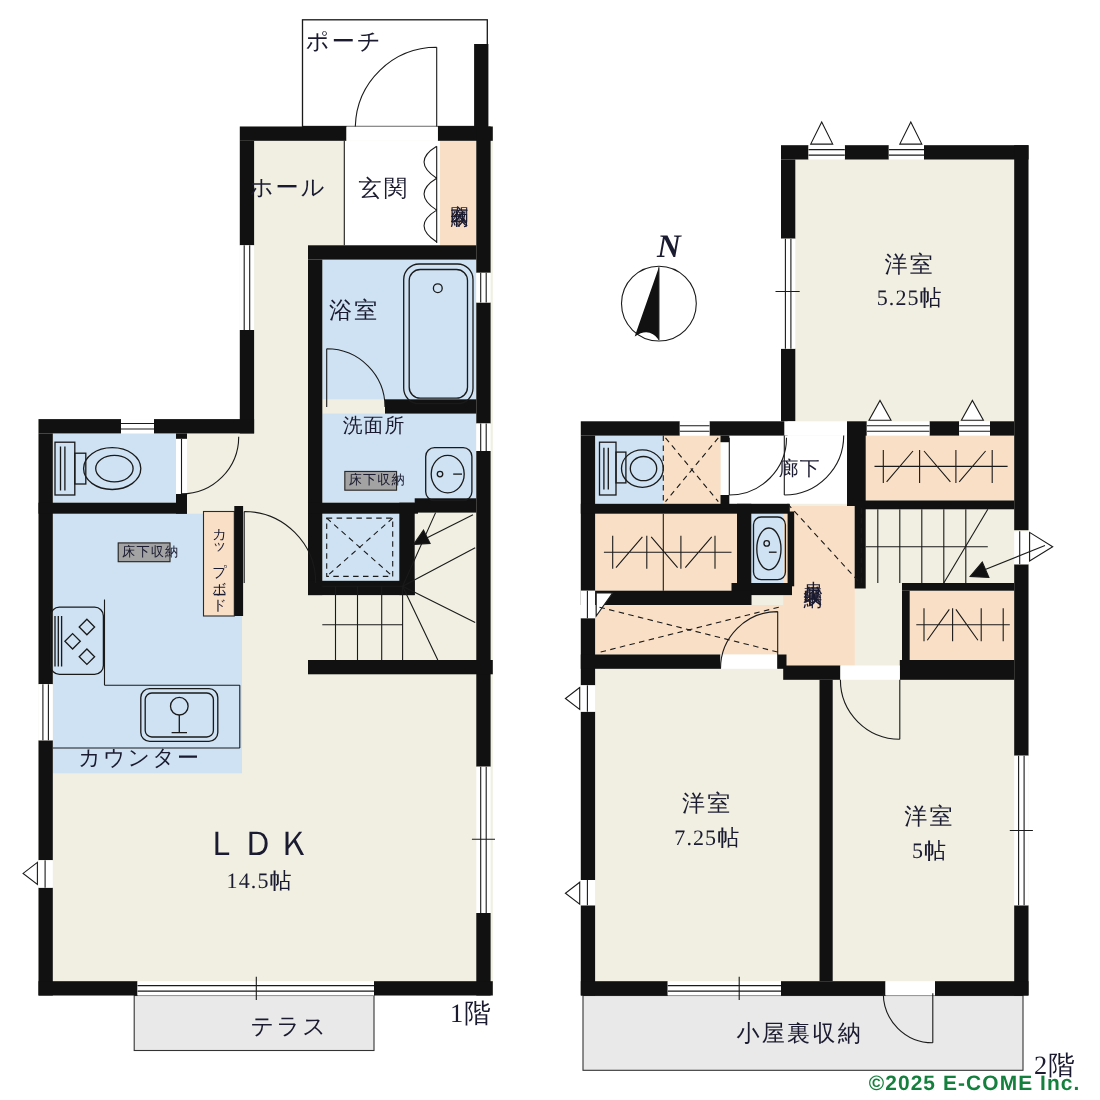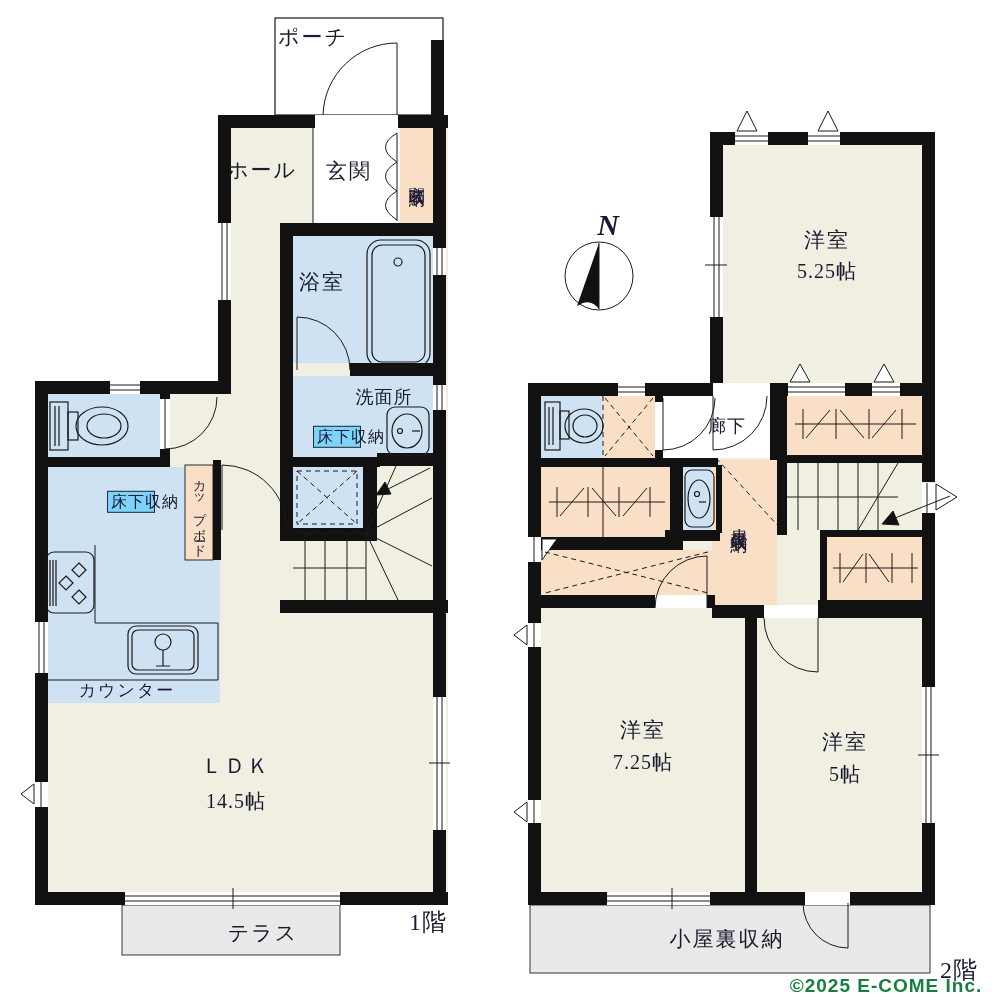--- a/index.html
+++ b/index.html
@@ -3,21 +3,21 @@
 <meta charset="utf-8">
 <style>
   html,body{margin:0;padding:0;background:#fff;}
   #plan{position:relative;width:1000px;height:1000px;background:#ffffff;overflow:hidden;
         font-family:"Liberation Serif","DejaVu Serif",serif;color:#1a1a30;}
   #plan svg{position:absolute;left:0;top:0;}
   .lbl{position:absolute;transform:translate(-50%,-50%);white-space:nowrap;
        font-size:21px;letter-spacing:2px;line-height:1.1;text-align:left;}
   .v{writing-mode:vertical-rl;text-orientation:upright;letter-spacing:2px;
      transform:translate(-50%,-50%);}
-  .box{background:#7dd3fc;border:1px solid #2a2a2a;font-size:16px;letter-spacing:1px;
+  .box{background:#a3a3a3;border:1px solid #2a2a2a;font-size:12px;letter-spacing:1px;
        padding:1px 3px;line-height:1.15;}
   .sz{font-size:20px;letter-spacing:1px;}
   .small{font-size:18px;letter-spacing:1px;}
   .north{font-size:30px;font-weight:bold;font-style:italic;letter-spacing:0;}
   .floorlbl{font-size:24px;letter-spacing:1px;}
   .copy{font-family:"Liberation Sans","DejaVu Sans",sans-serif;font-weight:bold;
         color:#15803d;font-size:19px;letter-spacing:1px;}
   
   .w{fill:#111111;}
   .room{fill:#f0efe2;}
@@ -335,26 +335,26 @@
     <path d="M599 243 L577 306 Q590 297 599 309 Z" class="blk"></path>
     <path class="thin" d="M599 243 V309"></path>
   </g>
 </svg>
 
   <div class="lbl" style="left:313px;top:38px;">ポーチ</div>
   <div class="lbl" style="left:262px;top:171px;">ホール</div>
   <div class="lbl" style="left:349px;top:172px;">玄関</div>
   <div class="lbl v" style="left:417px;top:177px;font-size:16px;">玄関収納</div>
   <div class="lbl" style="left:322px;top:283px;">浴室</div>
-  <div class="lbl small" style="left:340px;top:398px;margin-left:44px;">洗面所</div>
+  <div class="lbl small" style="left:340px;top:388px;">洗面所</div>
   <div class="lbl box" style="left:337px;top:437px;width:40px;">床下収納</div>
   <div class="lbl box" style="left:131px;top:502px;width:40px;">床下収納</div>
   <div class="lbl v" style="left:199px;top:511px;font-size:13px;letter-spacing:1px;">カップボード</div>
-  <div class="lbl" style="left:127px;top:691px;font-size:17px;">カウンター</div>
-  <div class="lbl" style="left:236px;top:767px;font-size:21px;">ＬＤＫ</div>
+  <div class="lbl" style="left:127px;top:691px;font-size:20px;font-family:Liberation Mono, monospace;">カウンター</div>
+  <div class="lbl" style="left:236px;top:767px;font-size:31px;">ＬＤＫ</div>
   <div class="lbl sz" style="left:236px;top:801px;">14.5帖</div>
   <div class="lbl" style="left:231px;top:934px;margin-left:32px;">テラス</div>
   <div class="lbl floorlbl" style="left:428px;top:922px;">1階</div>
 
   <div class="lbl north" style="left:608px;top:224px;">N</div>
 
   <div class="lbl" style="left:827px;top:241px;">洋室</div>
   <div class="lbl sz" style="left:827px;top:271px;">5.25帖</div>
   <div class="lbl small" style="left:727px;top:427px;">廊下</div>
   <div class="lbl v" style="left:738px;top:520px;font-size:17px;">小屋裏収納</div>

